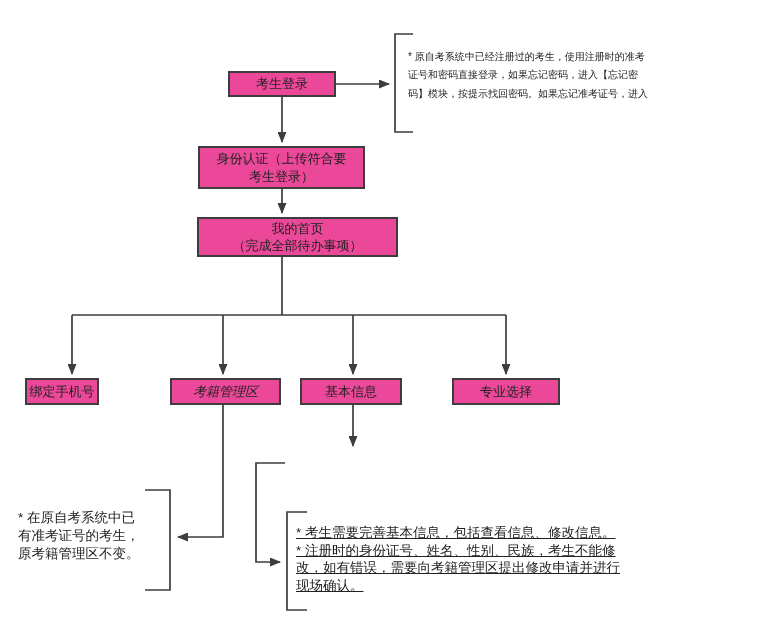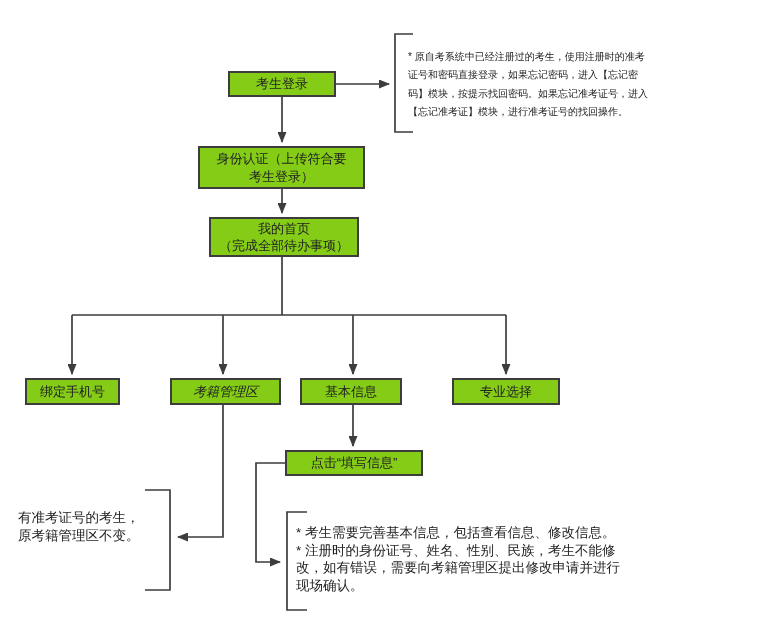--- a/index.html
+++ b/index.html
@@ -3,30 +3,30 @@
 <meta charset="utf-8">
 <style>
   html,body { margin:0; padding:0; background:#ffffff; }
   .canvas {
     position:relative; width:775px; height:643px; background:#ffffff;
     font-family:"Liberation Sans","DejaVu Sans",sans-serif; overflow:hidden;
   }
   .connectors { position:absolute; left:0; top:0; width:775px; height:643px; }
   .node {
     position:absolute; box-sizing:border-box;
-    border:2px solid #3d3d3d; background:#84cc16;
+    border:2px solid #3d3d3d; background:#ec4899;
     display:flex; flex-direction:column; align-items:center; justify-content:center;
     font-size:13px; color:#222222; line-height:1.32; text-align:center;
   }
   .node span { display:block; white-space:nowrap; }
   .ann { position:absolute; color:#222222; }
   .ann span { display:block; white-space:nowrap; }
   .ann-login span { font-size:10px; line-height:18.3px; }
   .ann-reg span   { font-size:13.5px; line-height:18px; }
-  .ann-basic span { font-size:13.5px; line-height:17.6px; }
+  .ann-basic span { font-size:13.5px; line-height:17.6px;text-decoration:underline; }
 </style>
 </head>
 <body>
 
 <div class="canvas">
 
   <svg class="connectors" width="775" height="643" viewBox="0 0 775 643">
     <defs>
       <marker id="arrow" markerUnits="userSpaceOnUse" markerWidth="11" markerHeight="9" refX="10" refY="4.5" orient="auto">
         <path d="M0,0 L11,4.5 L0,9 Z" fill="#3d3d3d"></path>
@@ -53,53 +53,50 @@
 
   <div class="node" style="left:228px; top:71px; width:108px; height:26px;">
     <span>考生登录</span>
   </div>
 
   <div class="node" style="left:198px; top:146px; width:167px; height:43px;">
     <span>身份认证（上传符合要</span>
     <span>考生登录）</span>
   </div>
 
-  <div class="node" style="left:197px; top:217px; width:150px; height:40px;margin-left:12px;">
+  <div class="node" style="left:197px; top:217px; width:201px; height:40px;">
     <span>我的首页</span>
     <span>（完成全部待办事项）</span>
   </div>
 
-  <div class="node" style="left:25px; top:378px; width:95px; height:27px;">
+  <div class="node" style="left:25px; top:378px; width:74px; height:27px;">
     <span>绑定手机号</span>
   </div>
 
   <div class="node" style="left:170px; top:378px; width:111px; height:27px;font-style:italic;">
     <span>考籍管理区</span>
   </div>
 
   <div class="node" style="left:300px; top:378px; width:102px; height:27px;">
     <span>基本信息</span>
   </div>
 
   <div class="node" style="left:452px; top:378px; width:108px; height:27px;">
     <span>专业选择</span>
   </div>
 
-  <div class="node" style="left:285px; top:450px; width:138px; height:26px;">
-    <span>点击“填写信息”</span>
-  </div>
 
   <div class="ann ann-login" style="left:408px; top:48px;">
     <span>* 原自考系统中已经注册过的考生，使用注册时的准考</span>
     <span>证号和密码直接登录，如果忘记密码，进入【忘记密</span>
     <span>码】模块，按提示找回密码。如果忘记准考证号，进入</span>
-    <span>【忘记准考证】模块，进行准考证号的找回操作。</span>
   </div>
 
   <div class="ann ann-reg" style="left:18px; top:509px;">
+    <span>* 在原自考系统中已</span>
     <span>有准考证号的考生，</span>
     <span>原考籍管理区不变。</span>
   </div>
 
   <div class="ann ann-basic" style="left:296px; top:524px;">
     <span>* 考生需要完善基本信息，包括查看信息、修改信息。</span>
     <span>* 注册时的身份证号、姓名、性别、民族，考生不能修</span>
     <span>改，如有错误，需要向考籍管理区提出修改申请并进行</span>
     <span>现场确认。</span>
   </div>

